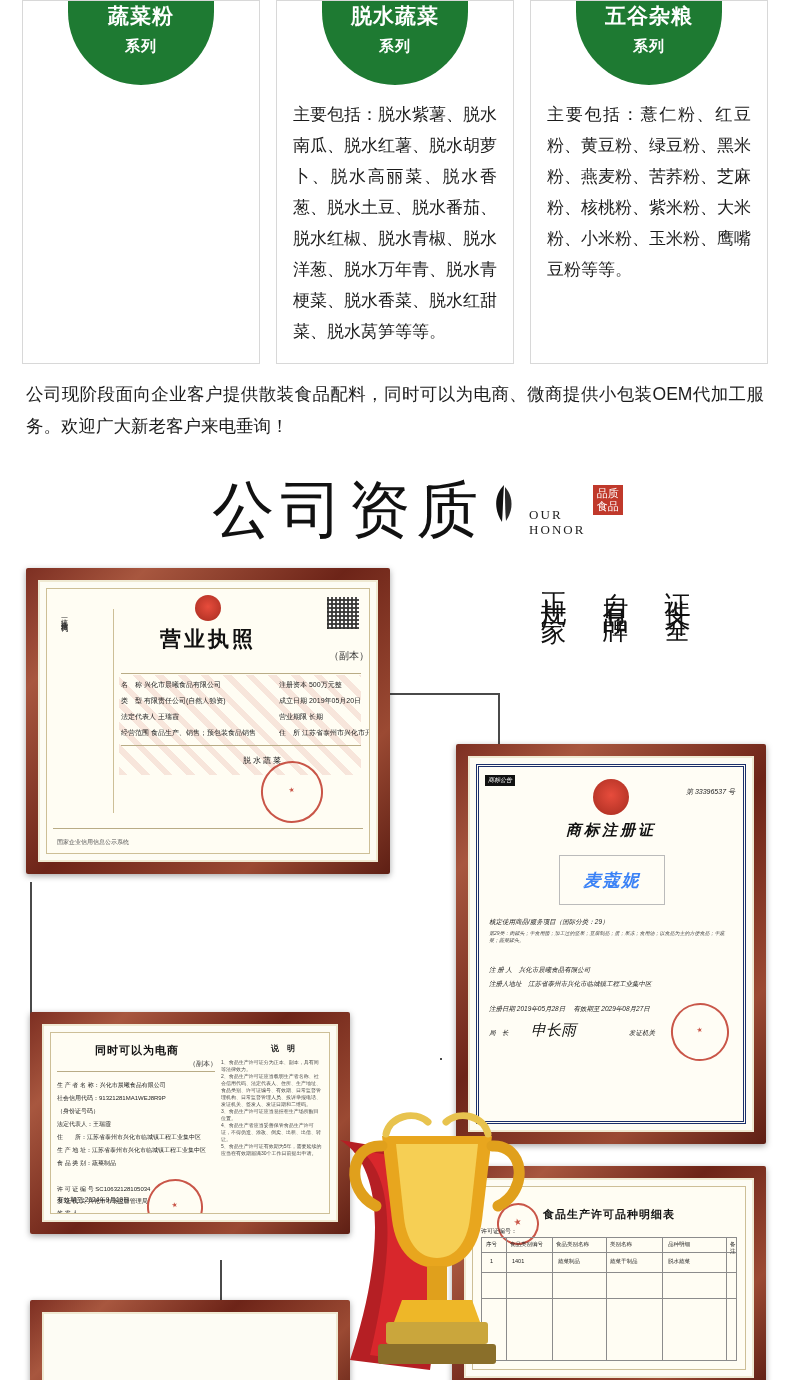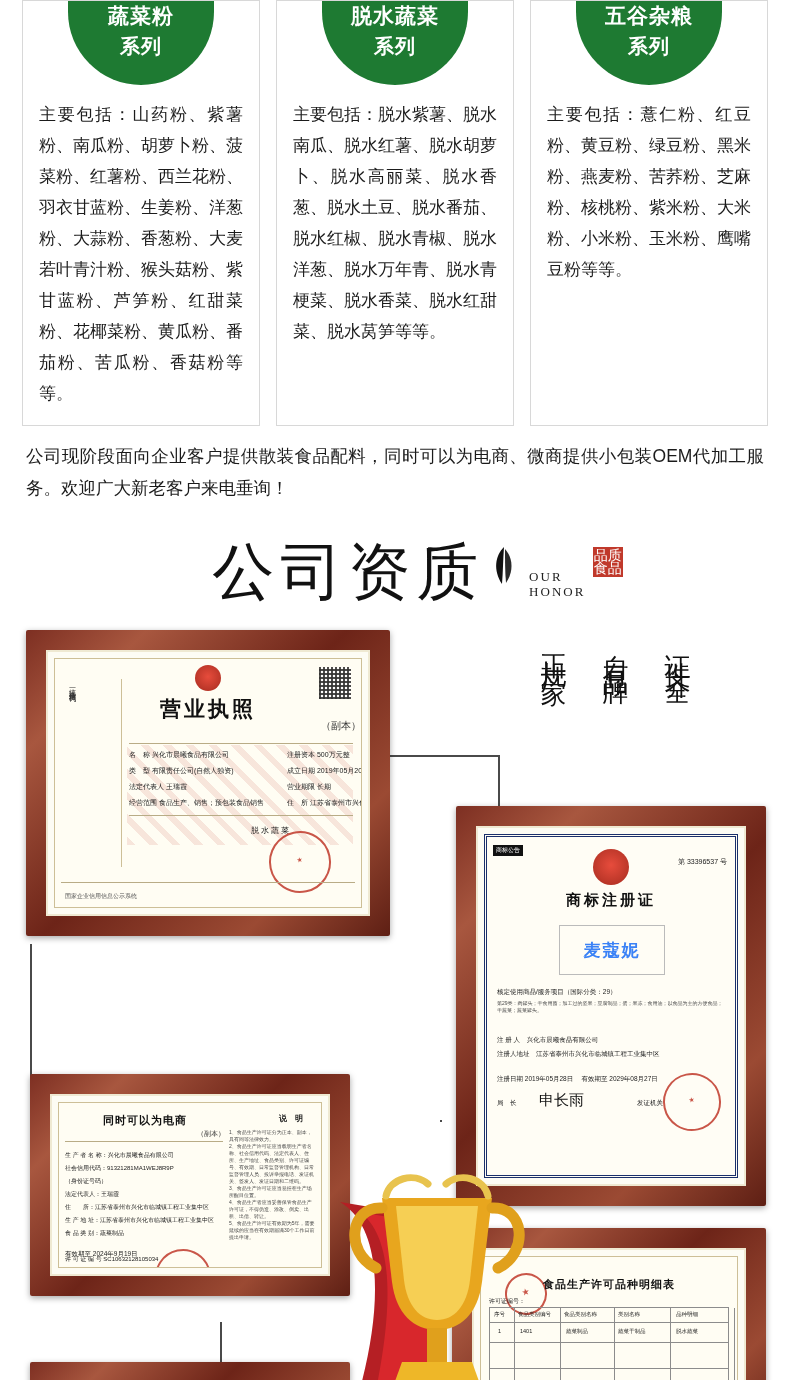--- a/index.html
+++ b/index.html
@@ -35,21 +35,21 @@
     border-radius:0 0 74px 74px;
     margin:0 auto;
     color:#ffffff;
     text-align:center;
     font-size:21px;
     font-weight:bold;
     line-height:30px;
     box-sizing:border-box;
     letter-spacing:1px;
   }
-  .card-badge .l2{display:block;font-size:20px;}
+  .card-badge .l2{display:block;font-size:15px;}
   .card-body{
     padding:14px 16px 16px 16px;
     font-size:17px;
     line-height:31px;
     text-align:justify;
     color:#1b1b1b;
   }
 
   
   .intro{
@@ -98,41 +98,41 @@
     top:-6px;
     margin-left:2px;
   }
   .honor-leaf svg{display:block;}
   .honor-stamp{
     display:inline-block;
     vertical-align:middle;
     width:30px;height:30px;
     background:#c0392b;
     color:#fff;
-    font-size:14px;
+    font-size:11px;
     line-height:13px;
     text-align:center;
     padding-top:2px;
     box-sizing:border-box;
     position:relative;
     top:-10px;
     margin-left:3px;
     letter-spacing:0px;
   }
 
   
   .certs{
     position:relative;
     width:790px;
     height:830px;
   }
   .frame{
     position:absolute;
     background:linear-gradient(135deg,#7d2f22 0%,#a8573f 18%,#6d2418 48%,#9b4a33 78%,#5e1f14 100%);
-    padding:20px;
+    padding:12px;
     box-sizing:border-box;
     box-shadow:0 2px 6px rgba(0,0,0,.35);
     border-radius:2px;
   }
   .frame-inner{
     background:#fdfcf4;
     width:100%;height:100%;
     box-sizing:border-box;
     border:2px solid #efe9d2;
     position:relative;
@@ -236,21 +236,20 @@
 </head>
 <body>
 
 <div class="cards">
 
   <div class="card">
     <div class="card-badge">
       <span>蔬菜粉</span>
       <span class="l2">系列</span>
     </div>
-    <div class="card-body">主要包括：山药粉、紫薯粉、南瓜粉、胡萝卜粉、菠菜粉、红薯粉、西兰花粉、羽衣甘蓝粉、生姜粉、洋葱粉、大蒜粉、香葱粉、大麦若叶青汁粉、猴头菇粉、紫甘蓝粉、芦笋粉、红甜菜粉、花椰菜粉、黄瓜粉、番茄粉、苦瓜粉、香菇粉等等。</div>
   </div>
 
   <div class="card">
     <div class="card-badge">
       <span>脱水蔬菜</span>
       <span class="l2">系列</span>
     </div>
     <div class="card-body">主要包括：脱水紫薯、脱水南瓜、脱水红薯、脱水胡萝卜、脱水高丽菜、脱水香葱、脱水土豆、脱水番茄、脱水红椒、脱水青椒、脱水洋葱、脱水万年青、脱水青梗菜、脱水香菜、脱水红甜菜、脱水莴笋等等。</div>
   </div>
 
@@ -329,21 +328,21 @@
 
         <div style="position:absolute;left:196px;top:166px;font-size:8px;color:#222;letter-spacing:2px;">脱水蔬菜</div>
         <div class="redstamp" style="left:214px;top:172px;width:58px;height:58px;line-height:54px;">★</div>
 
         <div class="ln" style="left:6px;right:6px;bottom:24px;"></div>
         <div style="position:absolute;left:10px;bottom:6px;font-size:6px;color:#555;">国家企业信用信息公示系统</div>
       </div>
     </div>
   </div>
 
-  <div class="frame" style="left:456px;top:184px;width:310px;height:400px;">
+  <div class="frame" style="left:456px;top:184px;width:310px;height:400px;font-style:italic;">
     <div class="frame-inner">
       <div class="cert-sheet" style="border:3px double #1a2f6b;background:#fffdf5;">
         <div style="position:absolute;left:6px;top:8px;font-size:6px;background:#111;color:#fff;padding:1px 3px;">商标公告</div>
         <div class="emblem" style="left:50%;top:12px;margin-left:-18px;width:36px;height:36px;"></div>
         <div style="position:absolute;right:8px;top:20px;font-size:7px;color:#222;">第 33396537 号</div>
 
         <div class="cert-title" style="position:absolute;top:54px;left:0;right:0;font-size:15px;letter-spacing:3px;">商标注册证</div>
 
         <div style="position:absolute;left:50%;top:88px;margin-left:-52px;width:104px;height:48px;border:1px solid #bbb;display:flex;align-items:center;justify-content:center;font-family:'Liberation Serif',serif;font-size:17px;color:#3b82f6;font-weight:bold;letter-spacing:2px;">麦蔻妮</div>
 

